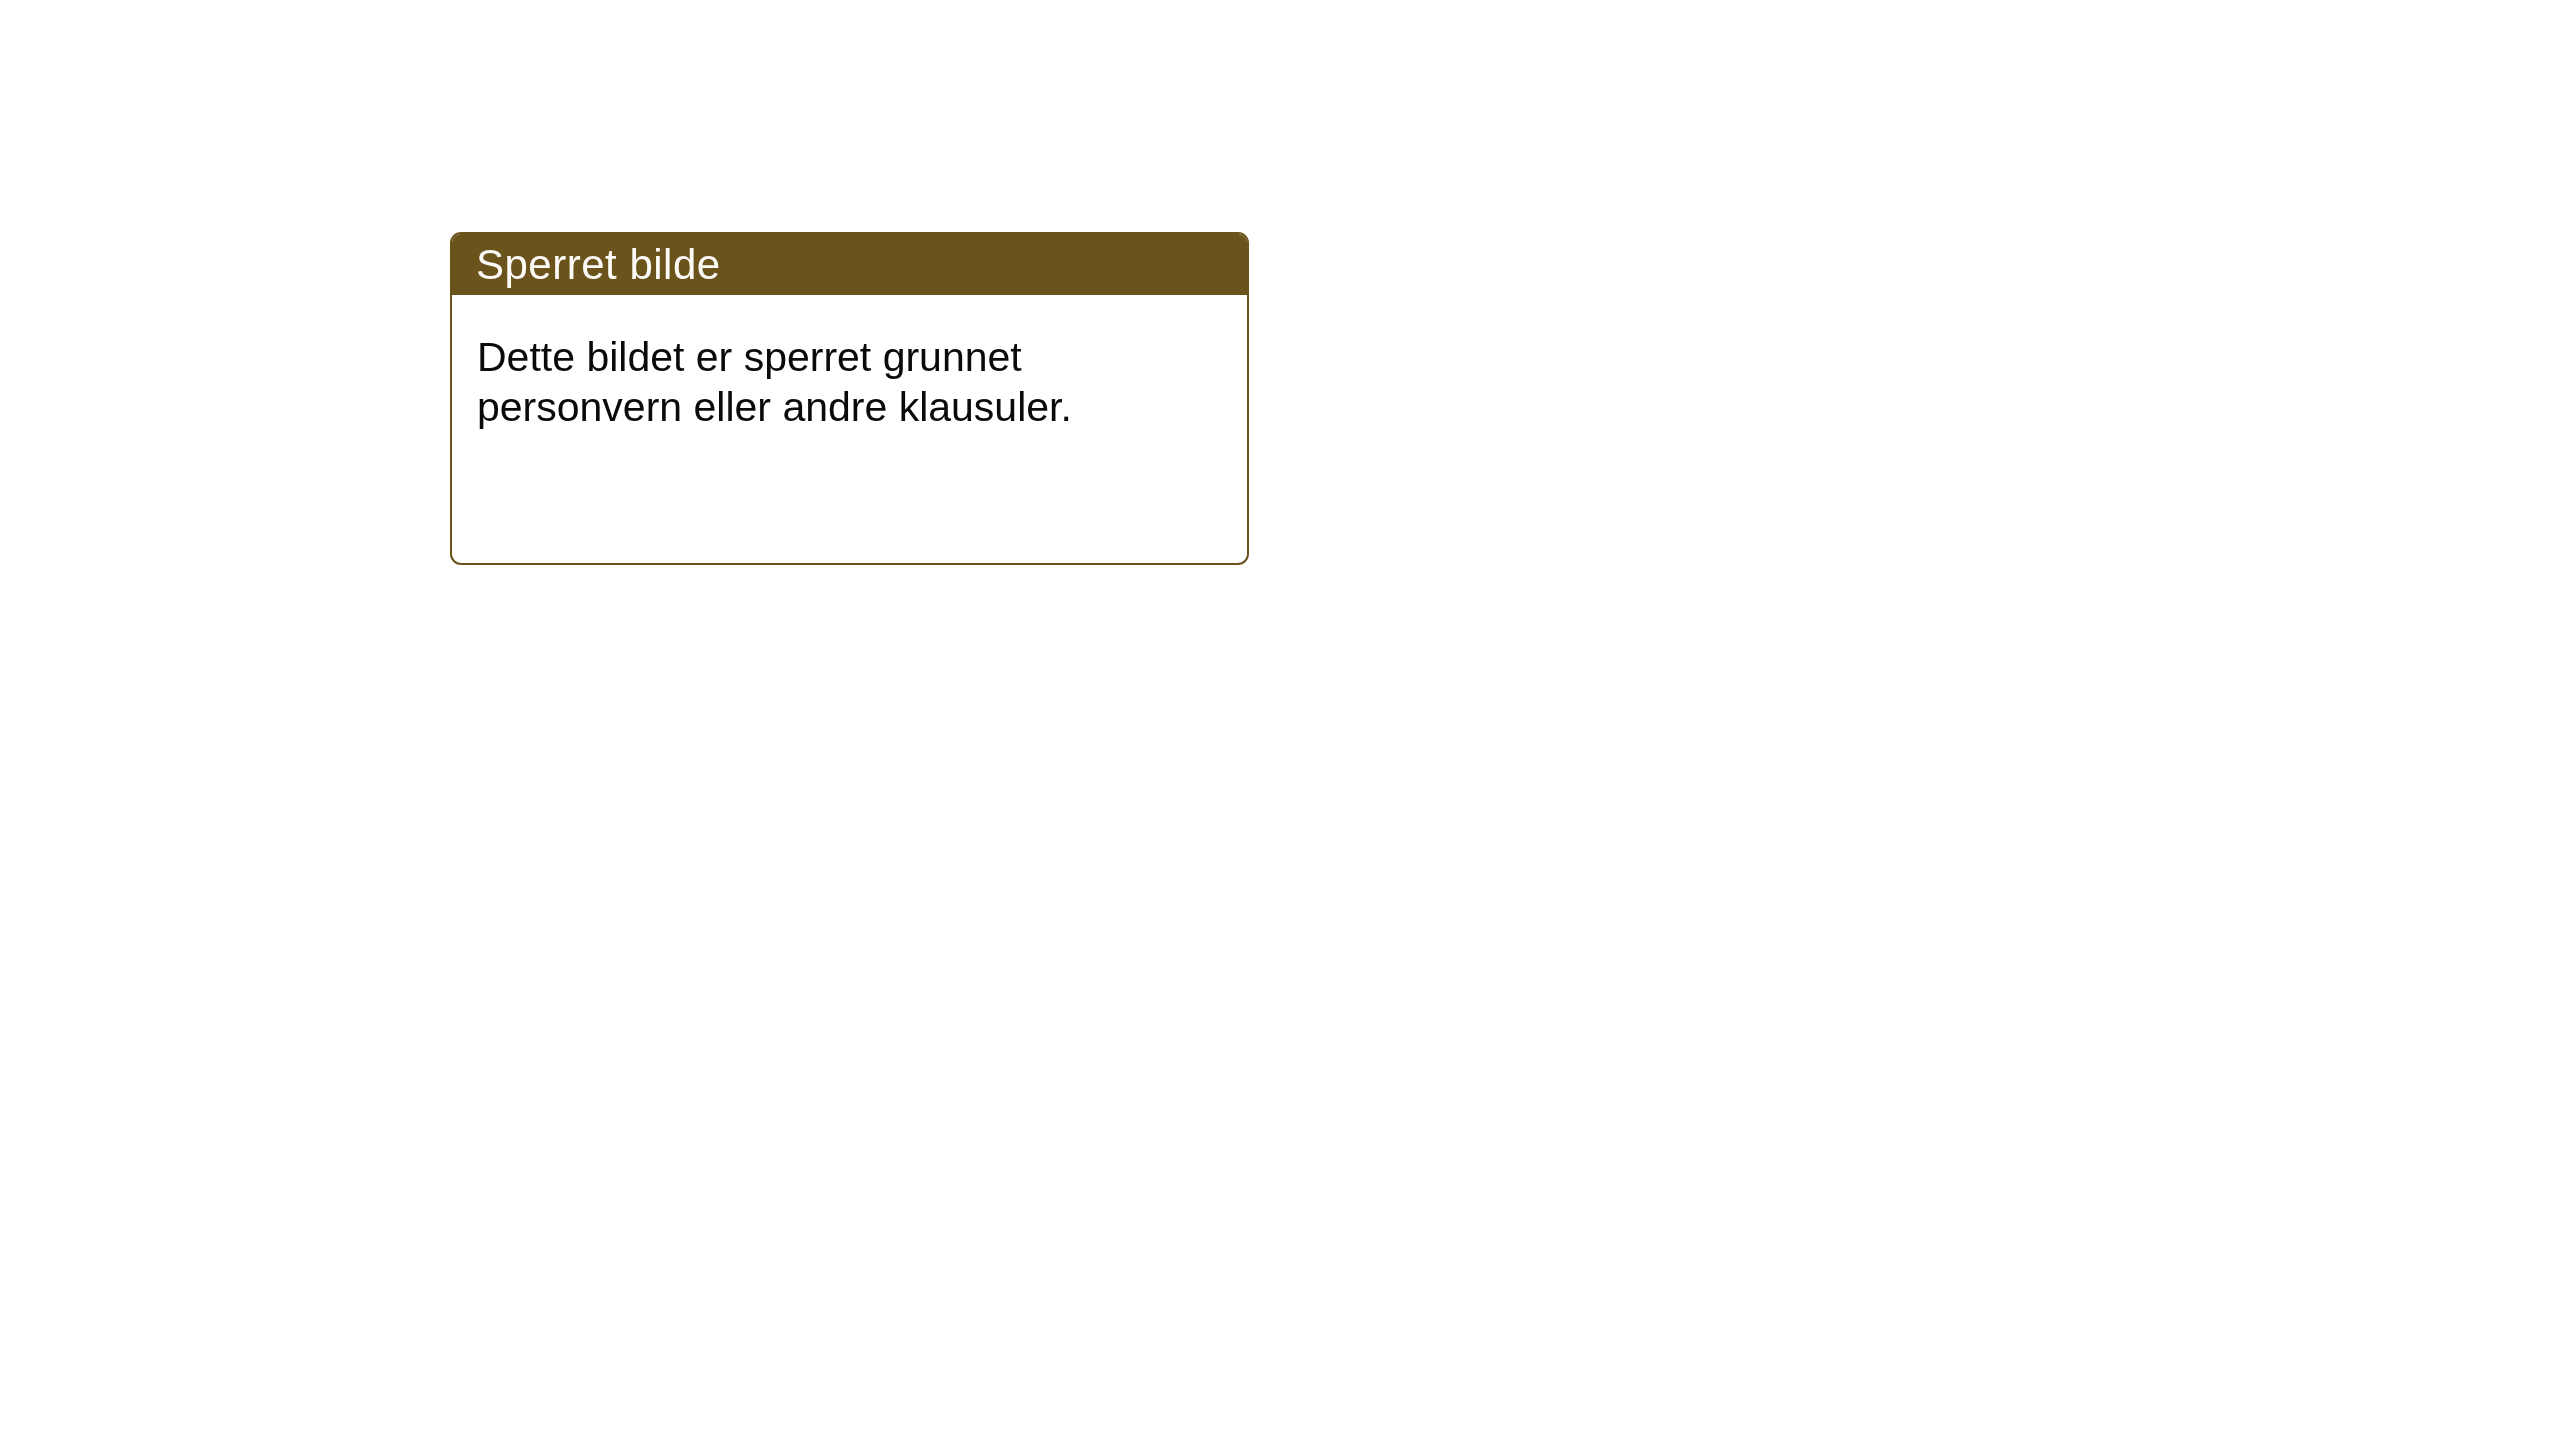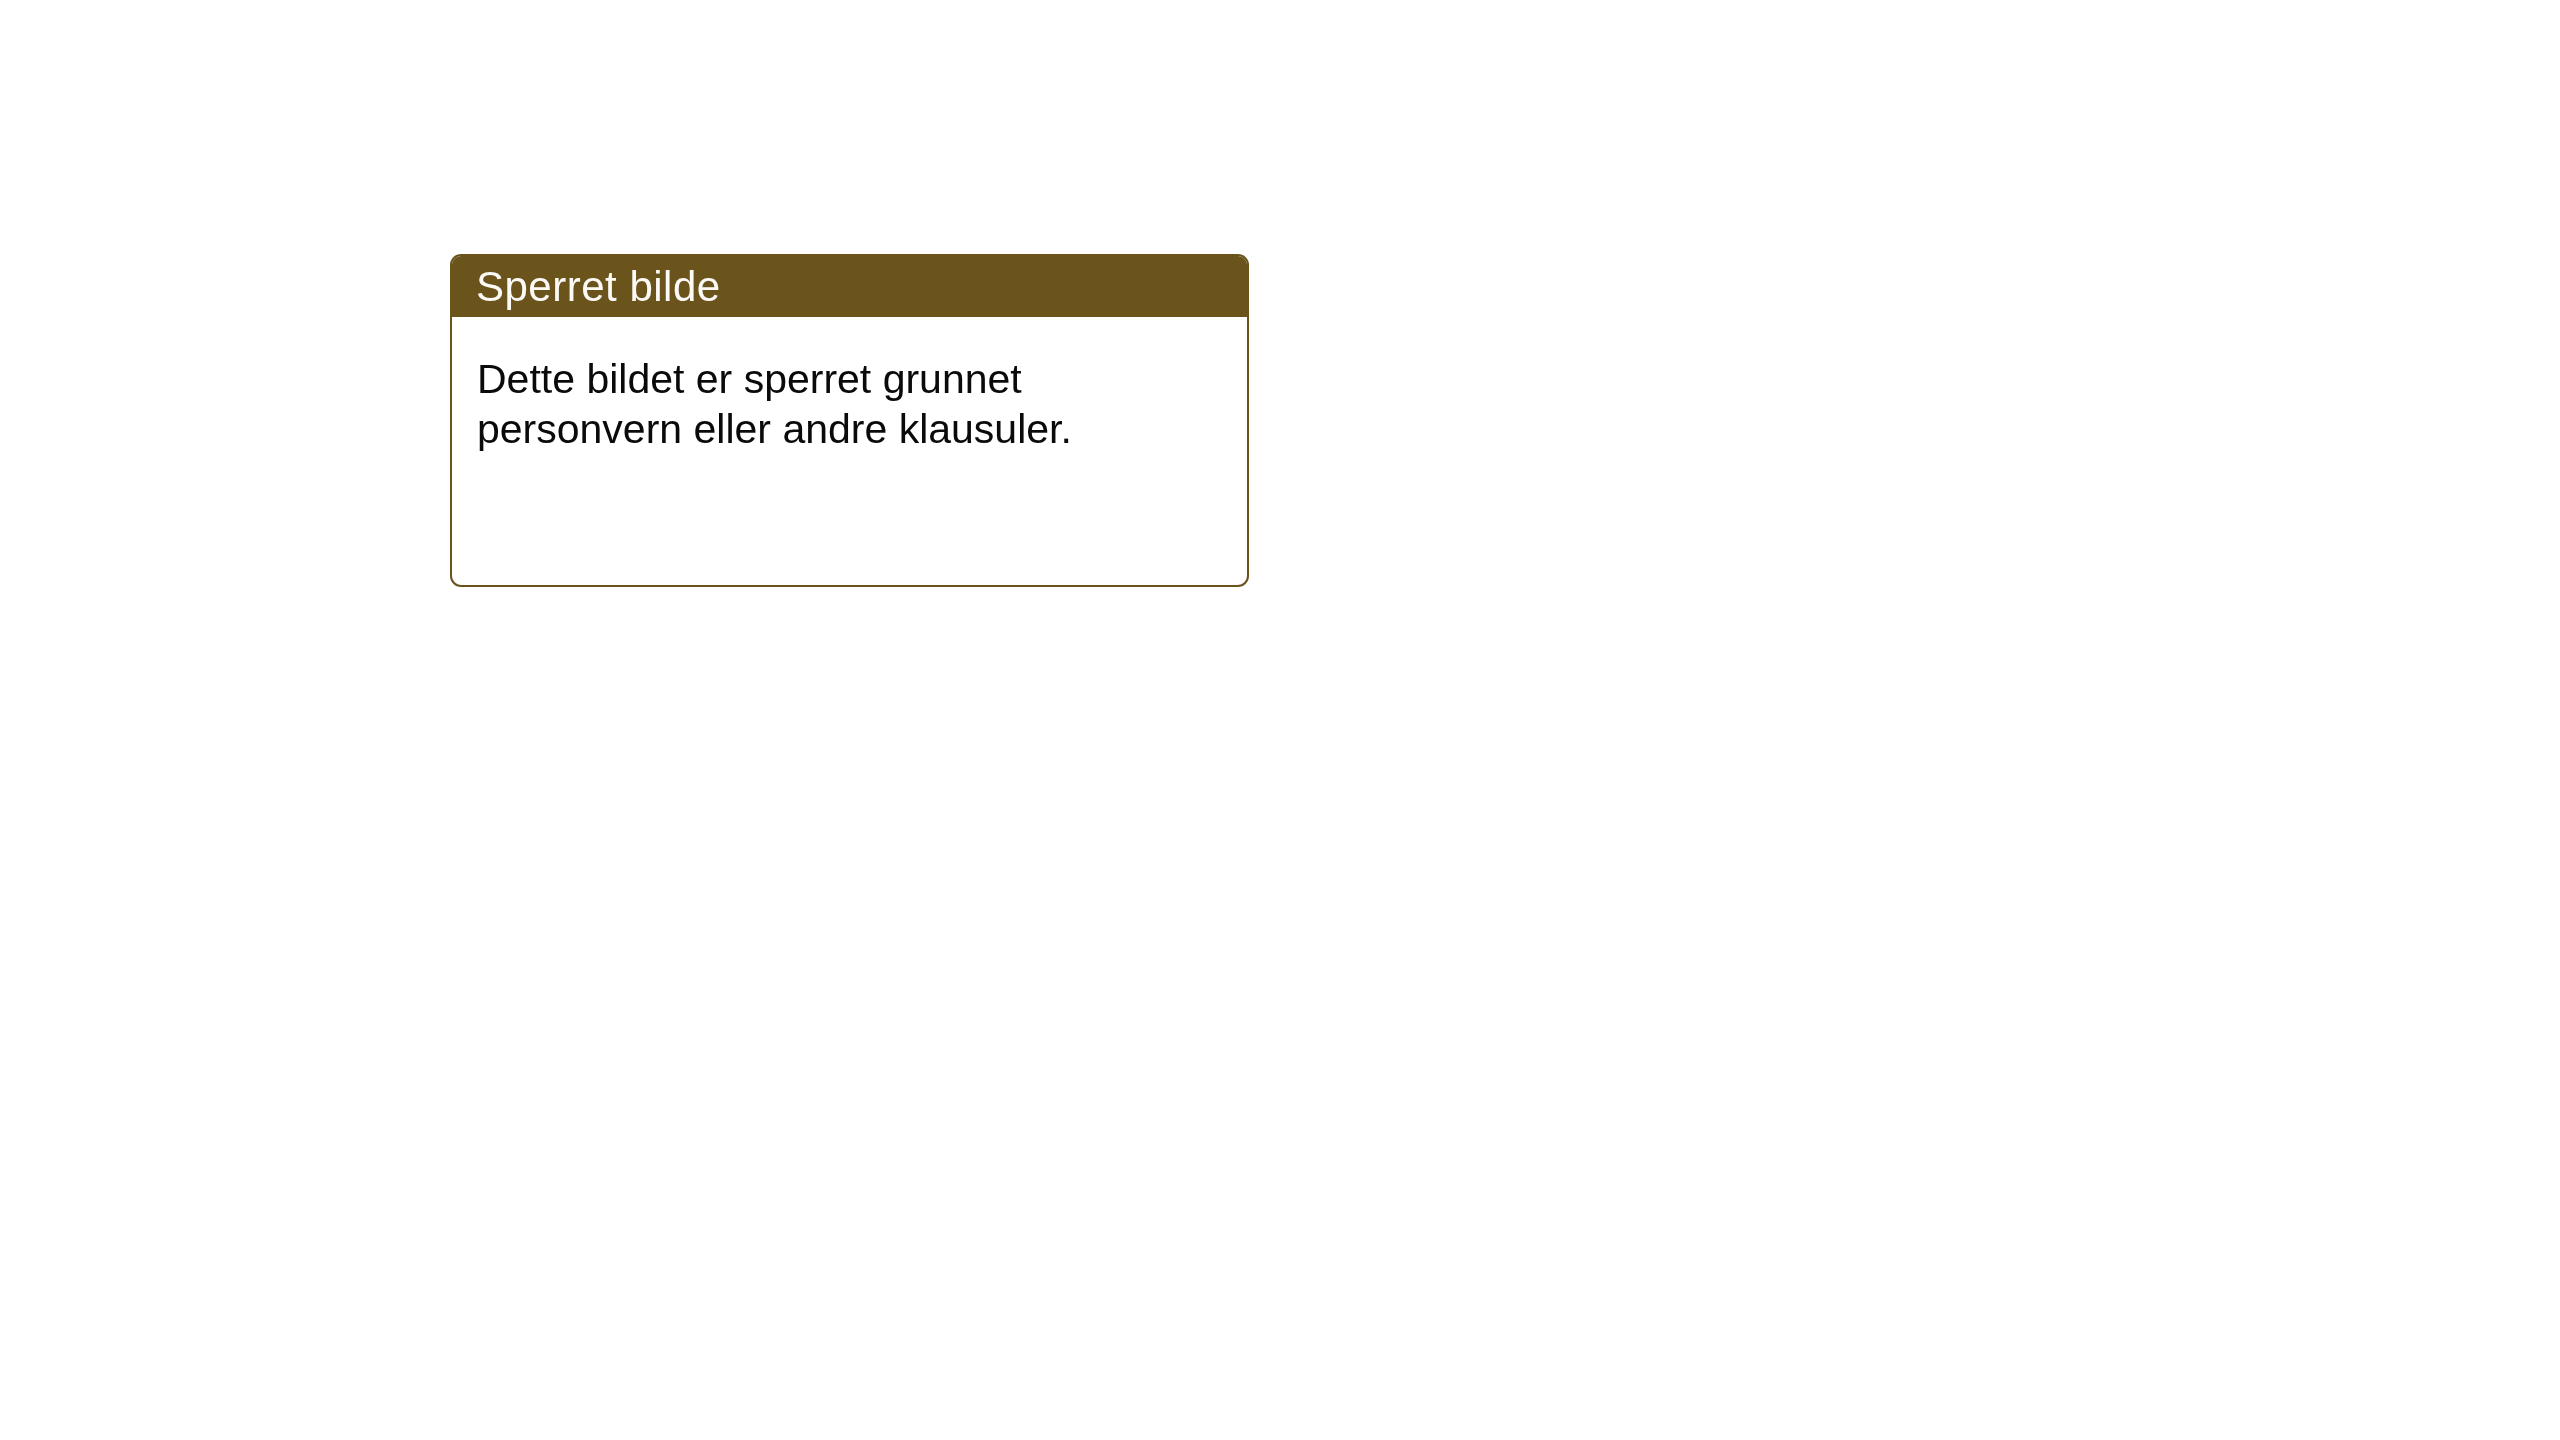--- a/index.html
+++ b/index.html
@@ -13,21 +13,21 @@
   html, body {
     width: 2560px;
     height: 1440px;
     background: var(--page-bg);
     font-family: "Liberation Sans", "DejaVu Sans", sans-serif;
     overflow: hidden;
   }
   .cards-row {
     position: absolute;
     left: 450px;
-    top: 254px;
+    top: 232px;
     display: flex;
     gap: 90px;
   }
   .notice-card {
     width: 799px;
     height: 333px;
     background: var(--card-bg);
     border: 2px solid var(--accent);
     border-radius: 11px;
     overflow: hidden;

